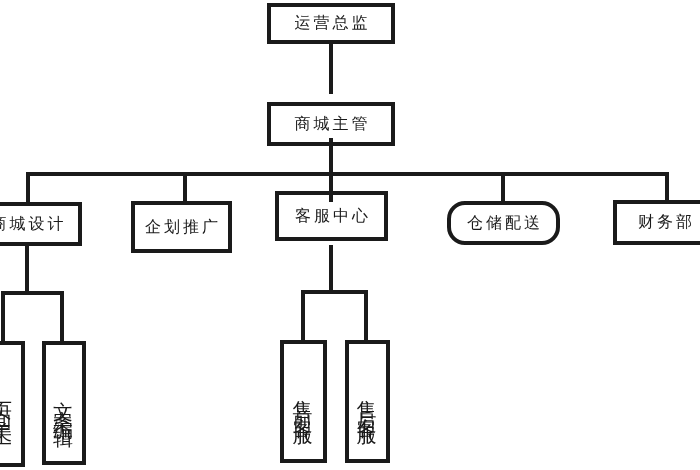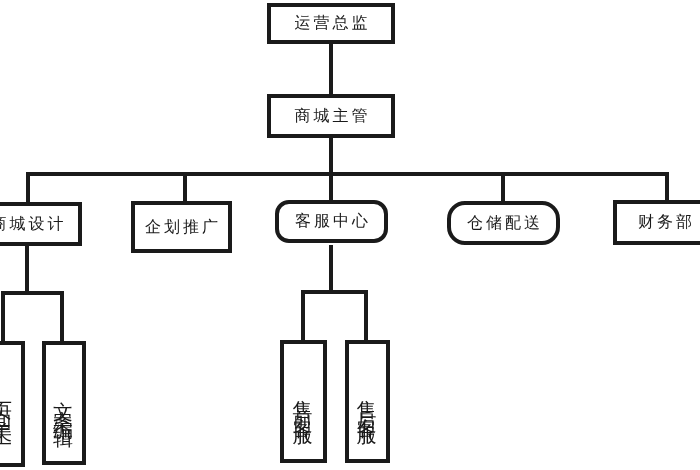--- a/index.html
+++ b/index.html
@@ -48,27 +48,27 @@
     background: var(--line);
   }
 </style>
 </head>
 <body>
 
 <div class="canvas">
 
   <div class="node h-node" style="left:267px; top:3px; width:128px; height:41px;">运营总监</div>
 
-  <div class="node h-node" style="left:267px; top:94px; width:128px; height:44px;">商城主管</div>
+  <div class="node h-node" style="left:267px; top:102px; width:128px; height:44px;">商城主管</div>
 
   <div class="node h-node" style="left:-28px; top:202px; width:110px; height:44px;">商城设计</div>
 
   <div class="node h-node" style="left:131px; top:201px; width:101px; height:52px;">企划推广</div>
 
-  <div class="node h-node" style="left:275px; top:200px; width:113px; height:43px;border-radius:14px;">客服中心</div>
+  <div class="node h-node" style="left:275px; top:191px; width:113px; height:50px;">客服中心</div>
 
   <div class="node h-node" style="left:447px; top:201px; width:113px; height:44px;border-radius:18px;">仓储配送</div>
 
   <div class="node h-node" style="left:613px; top:200px; width:104px; height:45px;">财务部</div>
 
   <div class="node v-node" style="left:-19px; top:341px; width:44px; height:126px;">页面美工</div>
 
   <div class="node v-node" style="left:42px; top:341px; width:44px; height:124px;">文案编辑</div>
 
   <div class="node v-node" style="left:280px; top:340px; width:47px; height:123px;">售前客服</div>

